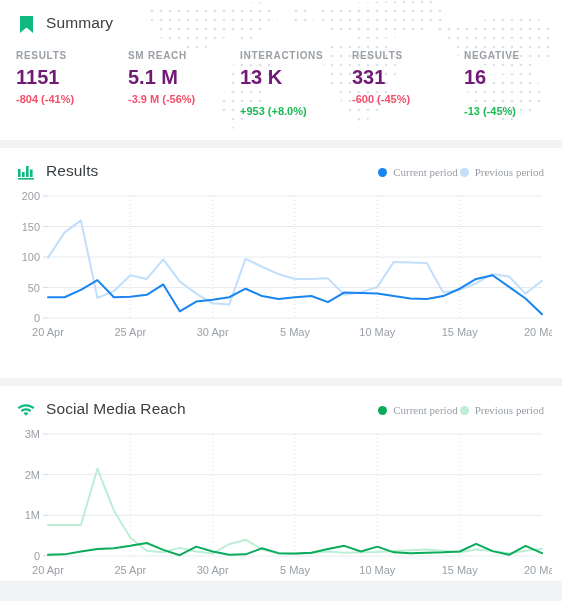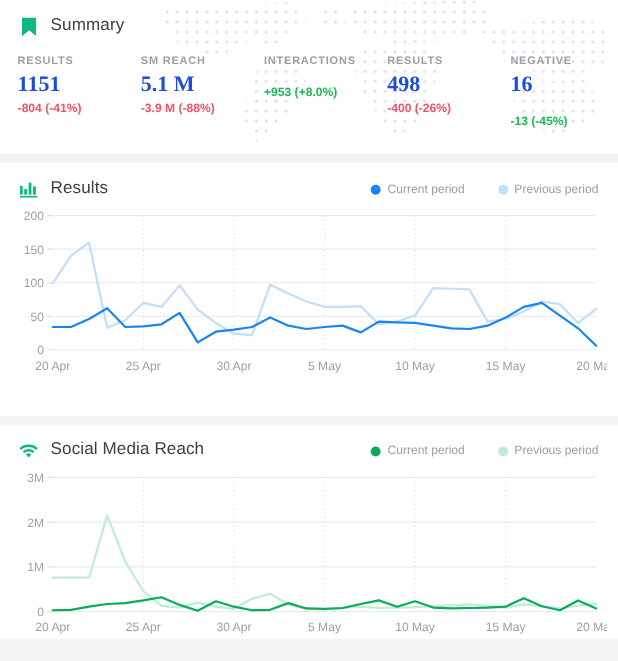--- a/index.html
+++ b/index.html
@@ -46,22 +46,23 @@
   }
   .sect-title {
     font-size: 15.5px;
     color: #3c4043;
     letter-spacing: .1px;
   }
   .legend {
     margin-left: auto;
     display: flex;
     align-items: center;
-    gap: 30px;
+    gap: 2px;
     padding-right: 2px;
+    font-family: Liberation Serif, serif;
   }
   .legend-item { display: flex; align-items: center; gap: 6px; }
   .legend-dot { width: 9px; height: 9px; border-radius: 50%; display: block; }
   .legend-label { font-size: 11px; color: #9aa0a6; white-space: nowrap; }
 
   
   .metrics {
     display: flex;
     padding: 16px 16px 0 16px;
     position: relative;
@@ -72,25 +73,24 @@
     font-size: 10px;
     font-weight: bold;
     letter-spacing: .7px;
     color: #9aa0a6;
     margin-bottom: 5px;
     white-space: nowrap;
   }
   .metric-value {
     font-size: 20px;
     font-weight: bold;
-    color: #1d4ed8;
+    color: #701a75;
     line-height: 1.1;
     margin-bottom: 5px;
     white-space: nowrap;
-    font-family: Liberation Serif, serif;
   }
   .metric-delta { font-size: 11px; white-space: nowrap; font-weight: bold; }
   .metric-delta.neg { color: #f4506a; }
   .metric-delta.pos { color: #1db954; margin-top: 17px; }
 
   
   .chart-wrap {
     position: relative;
     padding: 6px 10px 0 10px;
   }
@@ -142,30 +142,31 @@
 
     <div class="metrics">
       <div class="metric">
         <div class="metric-label">RESULTS</div>
         <div class="metric-value">1151</div>
         <div class="metric-delta neg">-804  (-41%)</div>
       </div>
       <div class="metric">
         <div class="metric-label">SM REACH</div>
         <div class="metric-value">5.1 M</div>
-        <div class="metric-delta neg">-3.9 M  (-88%)</div>
+        <div class="metric-delta neg">-3.9 M  (-56%)</div>
       </div>
       <div class="metric">
         <div class="metric-label">INTERACTIONS</div>
+        <div class="metric-value">13 K</div>
         <div class="metric-delta pos">+953  (+8.0%)</div>
       </div>
       <div class="metric">
         <div class="metric-label">RESULTS</div>
-        <div class="metric-value">498</div>
-        <div class="metric-delta neg">-400  (-26%)</div>
+        <div class="metric-value">331</div>
+        <div class="metric-delta neg">-600  (-45%)</div>
       </div>
       <div class="metric">
         <div class="metric-label">NEGATIVE</div>
         <div class="metric-value">16</div>
         <div class="metric-delta pos">-13  (-45%)</div>
       </div>
     </div>
   </div>
 
   <div class="gap"></div>

